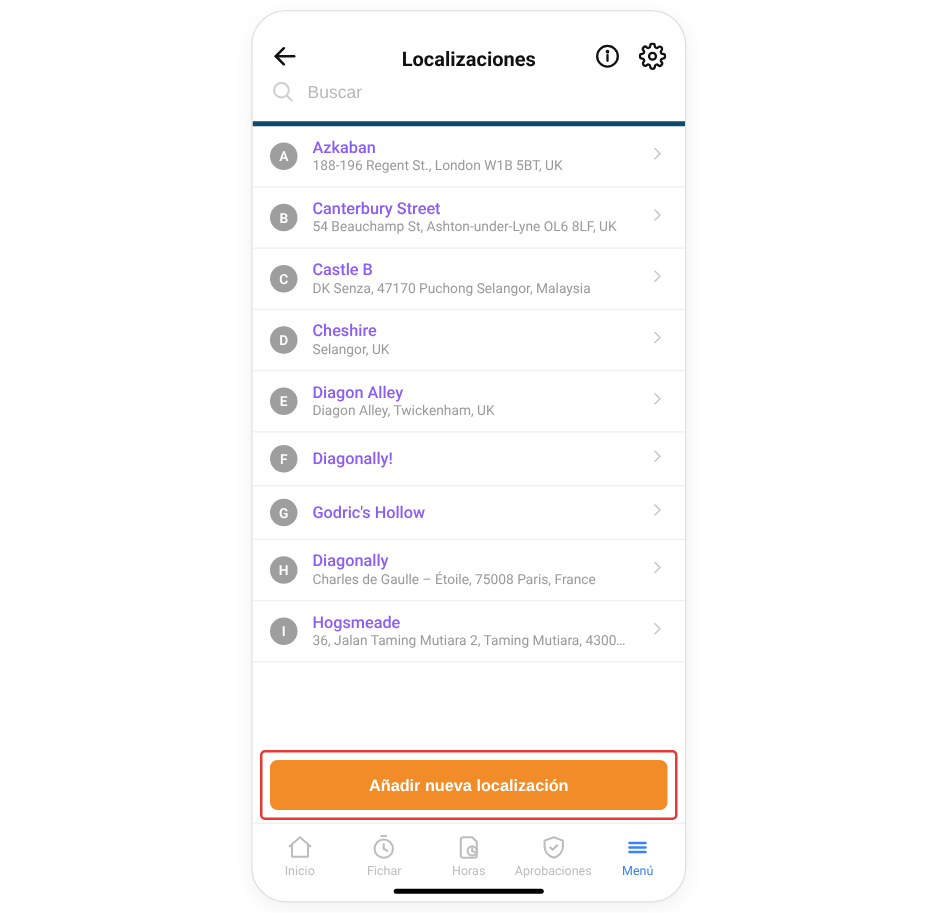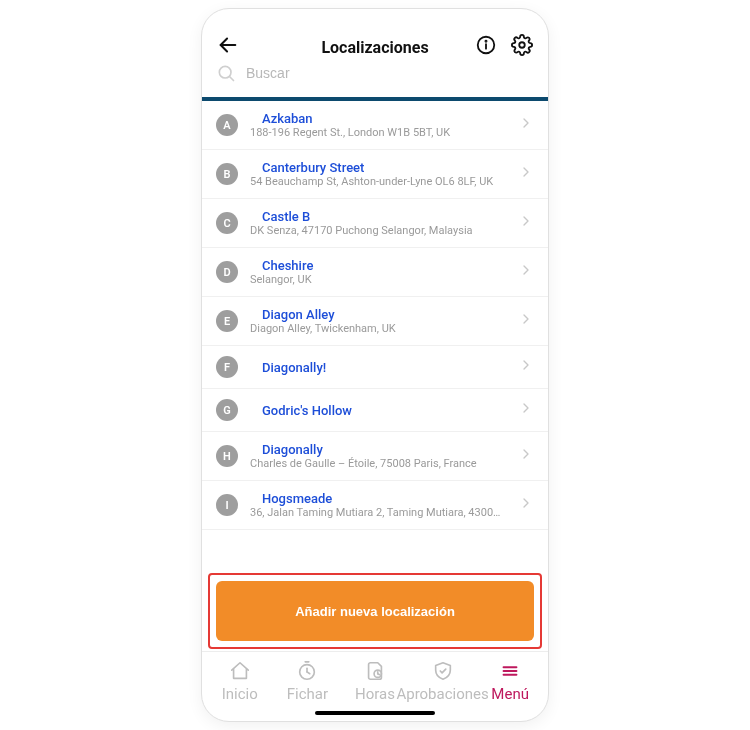--- a/index.html
+++ b/index.html
@@ -85,42 +85,42 @@
     width: 22px; height: 22px;
     border-radius: 50%;
     background: #9e9e9e;
     color: #fff;
     font-size: 11px;
     font-weight: 600;
     display: flex; align-items: center; justify-content: center;
     flex: 0 0 auto;
   }
   .item-text { flex: 1 1 auto; min-width: 0; }
-  .item-title { font-size: 13px; font-weight: 500; color: #1d4ed8; margin-left: 12px; }
+  .item-title { font-size: 13px; font-weight: 500; color: #8b5cf6; }
   .item-sub {
     font-size: 11px;
     color: #9a9a9a;
     white-space: nowrap;
     overflow: hidden;
     text-overflow: ellipsis;
   }
   .chev { color: #c8c8c8; flex: 0 0 auto; }
   .chev svg { width: 16px; height: 16px; stroke: currentColor; }
 
   
   .primary-wrap {
     padding: 6px;
     margin: 8px 6px 2px 6px;
     border: 2px solid #e53935;
     border-radius: 4px;
     flex: 0 0 auto;
   }
   .primary-btn {
     width: 100%;
-    height: 60px;
+    height: 40px;
     background: #f28c28;
     color: #fff;
     border: none;
     border-radius: 6px;
     font-size: 13px;
     font-weight: 600;
     cursor: pointer;
   }
 
   
@@ -135,22 +135,22 @@
   .nav-item {
     display: flex;
     flex-direction: column;
     align-items: center;
     gap: 3px;
     color: #bdbdbd;
     cursor: pointer;
     width: 60px;
   }
   .nav-item svg { width: 22px; height: 22px; stroke: currentColor; fill: none; }
-  .nav-item.active { color: #be185d; }
-  .nav-label { font-size: 15px; }
+  .nav-item.active { color: #3b82f6; }
+  .nav-label { font-size: 10px; }
 
   
   .home-indicator {
     height: 16px;
     display: flex;
     justify-content: center;
     align-items: center;
     flex: 0 0 auto;
   }
   .home-indicator .bar {

